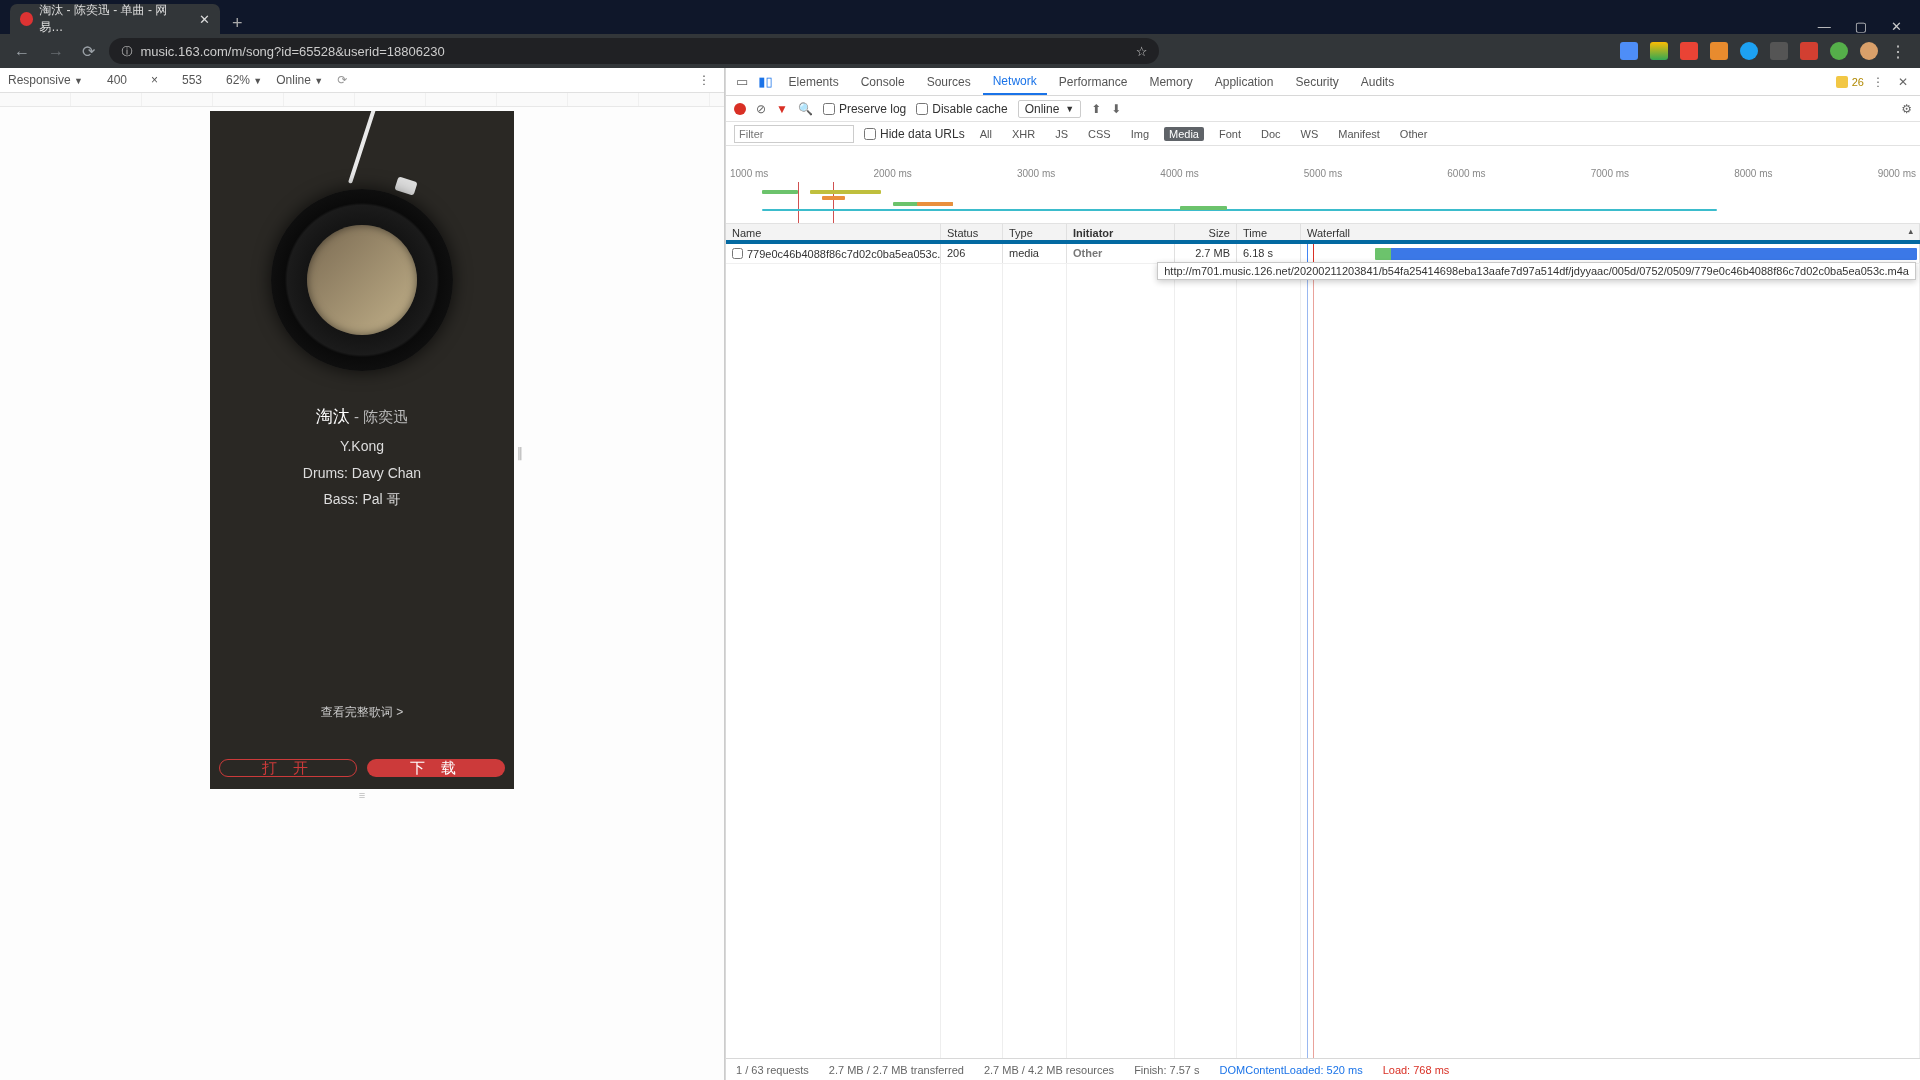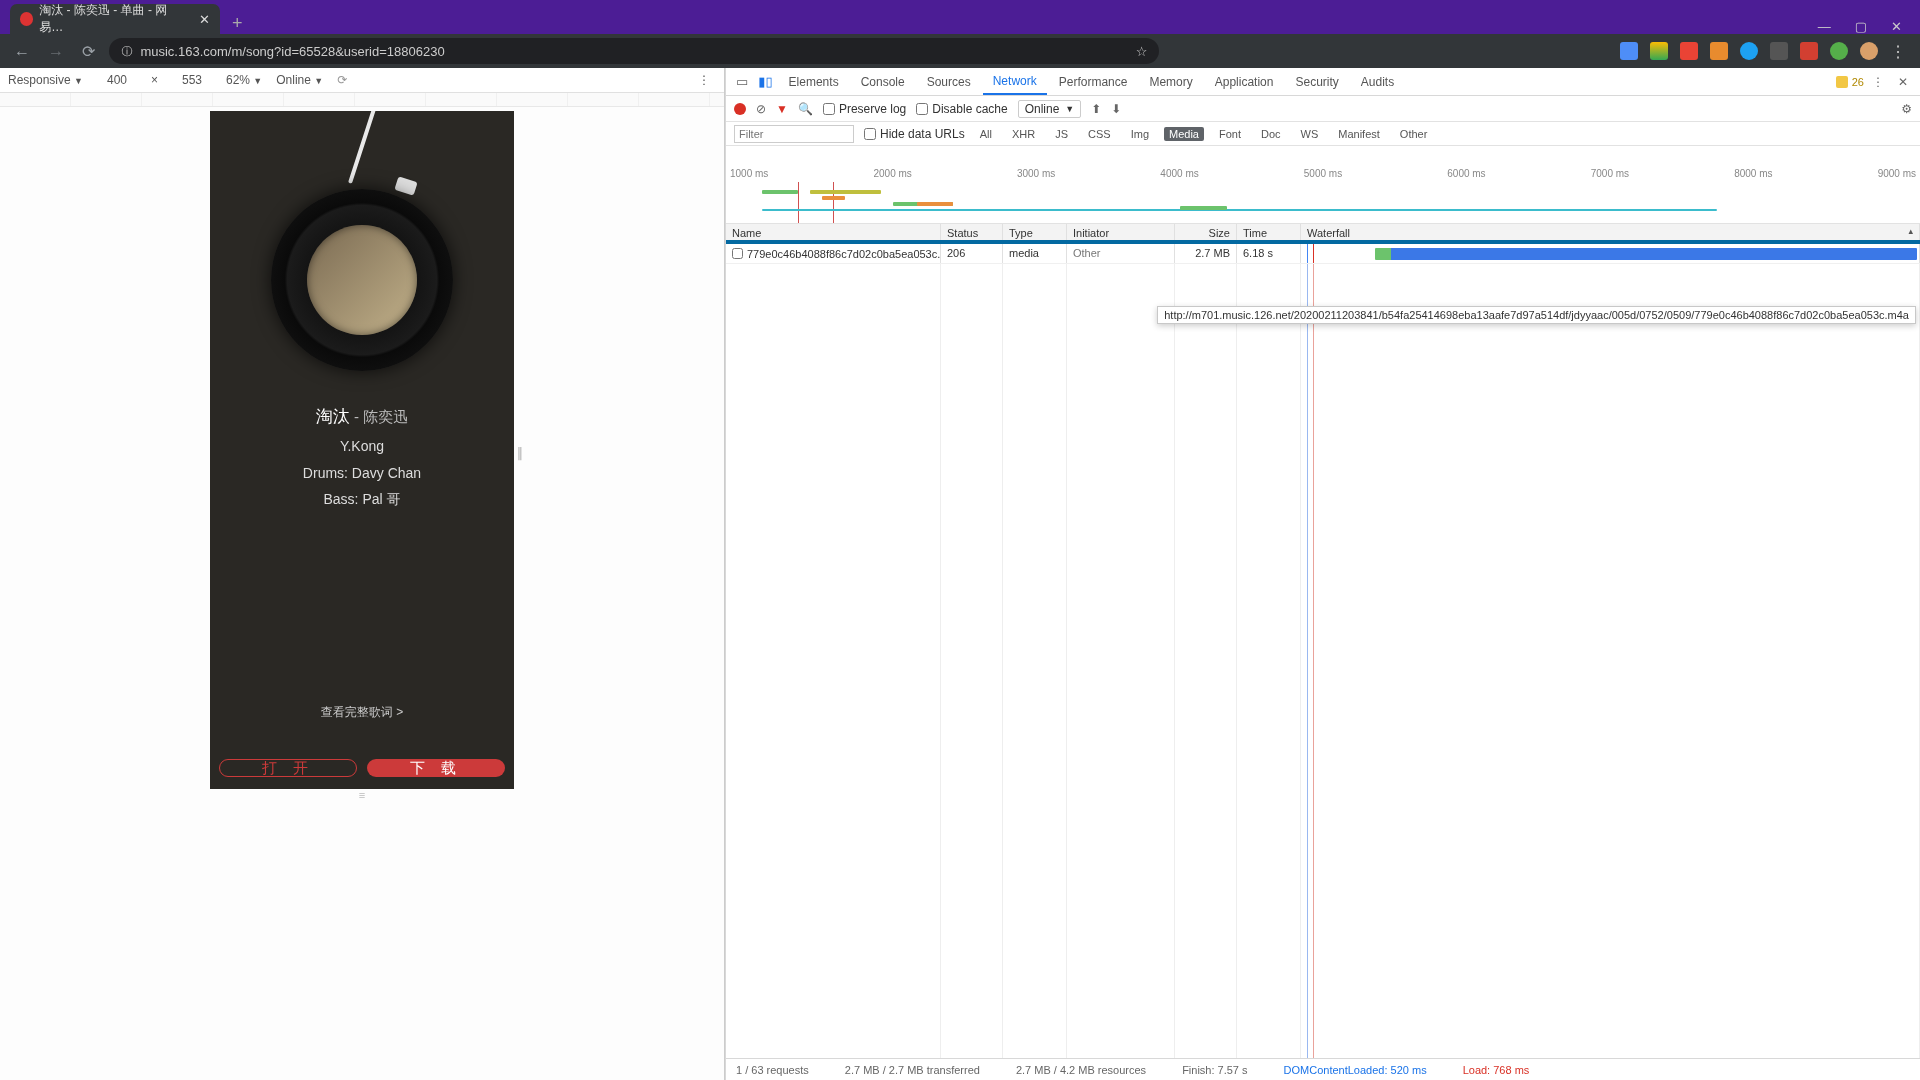--- a/index.html
+++ b/index.html
@@ -1,20 +1,20 @@
 <!DOCTYPE html>
 <html><head>
 <meta charset="utf-8">
 <style>
 * { margin: 0; padding: 0; box-sizing: border-box; font-family: -apple-system, "Segoe UI", Arial, sans-serif; }
 body { width: 1920px; height: 1080px; background: #fff; overflow: hidden; position: relative; }
 
 
 .browser-chrome { width: 100%; height: 68px; background: #2c2c2c; display: flex; flex-direction: column; }
-.tab-bar { height: 34px; display: flex; align-items: flex-end; padding-left: 10px; background: #4c1d95; }
+.tab-bar { height: 34px; display: flex; align-items: flex-end; padding-left: 10px; background: #0f172a; }
 .browser-tab { height: 30px; background: #323639; border-radius: 7px 7px 0 0; display: flex; align-items: center; padding: 0 10px; color: #ddd; font-size: 12px; max-width: 210px; gap: 6px; }
 .tab-favicon { width: 14px; height: 14px; border-radius: 50%; background: #d33; display:inline-block; }
 .tab-close { margin-left: 10px; font-size: 13px; }
 .tab-add { color: #aaa; font-size: 18px; padding: 0 12px; }
 .win-controls { margin-left: auto; display: flex; gap: 24px; padding: 0 18px; color: #ccc; font-size: 13px; }
 
 .addr-bar { height: 34px; background: #323639; display: flex; align-items: center; padding: 0 10px; gap: 10px; }
 .nav-btn { color: #9aa0a6; font-size: 16px; padding: 0 4px; }
 .addr-input { flex: 0 0 1050px; height: 26px; background: #202124; border-radius: 13px; display: flex; align-items: center; padding: 0 12px; color: #ccc; font-size: 13px; gap: 8px; }
 .addr-input .lock { font-size: 11px; }
@@ -76,40 +76,40 @@
 .tl-ticks { position:absolute; top:2px; left:4px; right:4px; display:flex; justify-content:space-between; font-size:10px; color:#888; }
 .tl-body { position:absolute; top:16px; left:0; right:0; bottom:0; }
 .tl-marker-red { position:absolute; top:0; bottom:0; width:1px; background:#d05050; }
 .tl-bar { position:absolute; height:4px; border-radius:1px; }
 
 .nt-head { height:20px; display:flex; border-bottom:4px solid #0369a1; background:#f3f3f3; }
 .nt-head > div, .nt-row > div { border-right:1px solid #e0e0e0; padding:3px 6px; font-size:11px; overflow:hidden; white-space:nowrap; text-overflow:ellipsis; }
 .col-name { flex: 0 0 215px; }
 .col-stat { flex: 0 0 62px; }
 .col-type { flex: 0 0 64px; }
-.col-init { flex: 0 0 108px; }
+.col-init { flex: 0 0 108px; font-weight: bold; }
 .col-size { flex: 0 0 62px; text-align:right; }
 .col-time { flex: 0 0 64px; text-align:left; }
 .col-wf { flex: 1; position:relative; }
 .nt-head .col-wf::after { content:"▴"; position:absolute; right:6px; top:2px; font-size:9px; color:#555; }
 .nt-body { flex: 0 0 auto; }
 .nt-row { height:20px; display:flex; border-bottom:1px solid #f0f0f0; }
 .nt-row .col-name { display:flex; align-items:center; gap:4px; }
 .nt-row .col-name input { width:11px; height:11px; }
 .nt-row .col-init { color:#777; }
 .wf-bar { position:absolute; top:4px; height:12px; background: linear-gradient(90deg,#6cc36c 0 3%, #3b78e7 3% 100%); border-radius:1px; }
 .wf-marks { position:absolute; top:0; bottom:0; width:1px; }
 
-.net-tooltip { position:absolute; background:#fff; border:1px solid #c8c8c8; box-shadow:0 2px 6px rgba(0,0,0,.2); padding:2px 6px; font-size:11px; color:#333; white-space:nowrap; z-index:5;margin-top:44px; }
+.net-tooltip { position:absolute; background:#fff; border:1px solid #c8c8c8; box-shadow:0 2px 6px rgba(0,0,0,.2); padding:2px 6px; font-size:11px; color:#333; white-space:nowrap; z-index:5; }
 
 .nt-spacer { flex:1; position:relative; }
 .nt-grid { position:absolute; top:0; bottom:0; display:flex; }
 .nt-grid > div { border-right:1px solid #eee; }
 
-.dt-status { height:22px; border-top:1px solid #d8d8d8; display:flex; align-items:center; gap:36px; padding:0 10px; font-size:11px; color:#666; }
+.dt-status { height:22px; border-top:1px solid #d8d8d8; display:flex; align-items:center; gap:20px; padding:0 10px; font-size:11px; color:#666; }
 .dt-status .dcl { color:#1a73e8; }
 .dt-status .ld { color:#d93025; }
 </style>
 </head>
 <body>
 
 <div class="browser-chrome">
   <div class="tab-bar">
     <div class="browser-tab">
       <span class="tab-favicon"></span>

